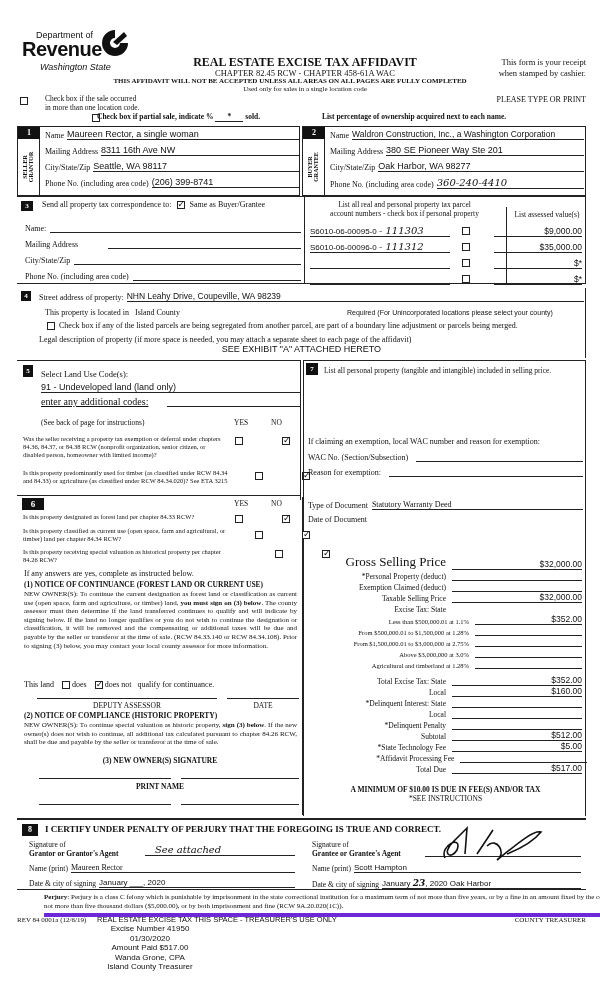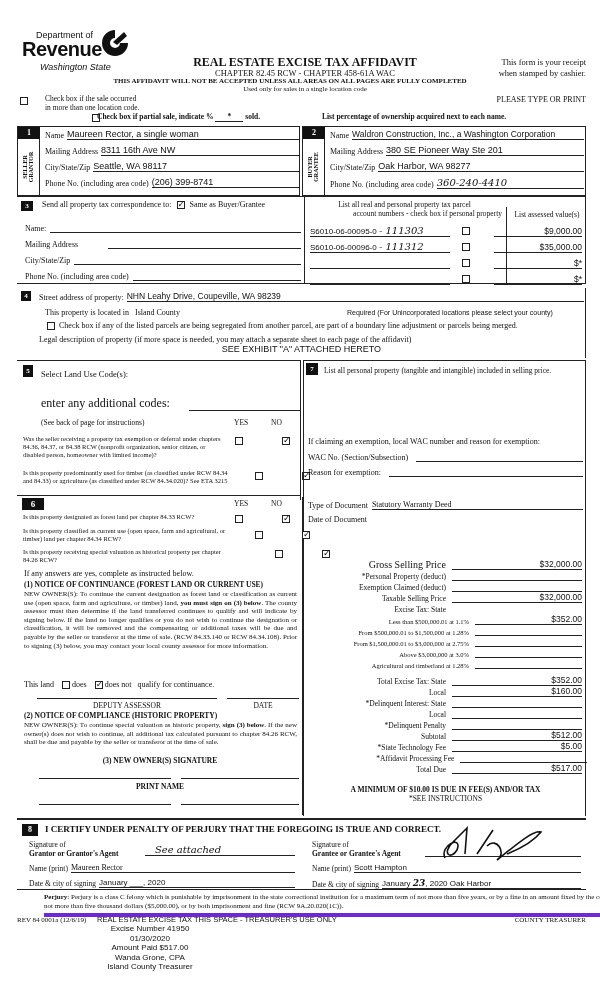--- a/index.html
+++ b/index.html
@@ -116,21 +116,21 @@
   <div class="abs row" style="left:8px;top:58px;width:276px;">
       <span style="font-size:8px;margin-right:4px;">City/State/Zip</span>
       <span class="line" style="flex:1;height:10px;"></span>
     </div>
   <div class="abs row" style="left:8px;top:74px;width:276px;">
       <span style="font-size:8px;margin-right:4px;">Phone No. (including area code)</span>
       <span class="line" style="flex:1;height:10px;"></span>
     </div>
   <div class="abs" style="left:287px;top:-1px;height:88px;border-left:1px solid #222;"></div>
   <div class="abs center" style="left:290px;top:3px;width:195px;font-size:7.5px;">List all real and personal property tax parcel</div>
-  <div class="abs center" style="left:290px;top:12px;width:195px;font-size:7.5px;text-align:right;">account numbers - check box if personal property</div>
+  <div class="abs center" style="left:290px;top:12px;width:195px;font-size:7.5px;">account numbers - check box if personal property</div>
   <div class="abs" style="left:489px;top:10px;height:78px;border-left:1px solid #222;"></div>
   <div class="abs center" style="left:490px;top:13px;width:80px;font-size:7.5px;">List assessed value(s)</div>
   <div class="abs" style="left:293px;top:24px;width:272px;">
     <div class="row" style="height:16px;">
       <span class="fieldval line" style="width:140px;font-size:8px;"><span>S6010-06-00095-0</span> <span class="hand" style="font-size:10px;">- 111303</span></span>
       <span class="cb" style="margin:0 24px 2px 12px;"></span>
       <span class="fieldval line right" style="flex:1;font-size:8.5px;">$9,000.00</span>
     </div>
     <div class="row" style="height:16px;align-items:flex-end;">
       <span class="fieldval line" style="width:140px;font-size:8px;"><span>S6010-06-00096-0</span> <span class="hand" style="font-size:10px;">- 111312</span></span>
@@ -161,22 +161,23 @@
   <div class="abs sans" style="left:330px;top:21px;font-size:7px;">Required (For Unincorporated locations please select your county)</div>
   <div class="abs" style="left:30px;top:33px;font-size:8px;"><span class="cb" style="margin-right:4px;"></span><span>Check box if any of the listed parcels are being segregated from another parcel, are part of a boundary line adjustment or parcels being merged.</span></div>
   <div class="abs" style="left:22px;top:47px;font-size:8px;">Legal description of property (if more space is needed, you may attach a separate sheet to each page of the affidavit)</div>
   <div class="abs sans center" style="left:0;top:56px;width:569px;font-size:9px;">SEE EXHIBIT "A" ATTACHED HERETO</div>
 </div>
 
 
 <div class="abs" style="left:17px;top:360px;width:283px;height:136px;border-top:1px solid #222;border-bottom:1px solid #222;">
   <span class="abs num" style="left:6px;top:4px;width:10px;height:12px;font-size:7px;line-height:12px;">5</span>
   <div class="abs" style="left:24px;top:8px;font-size:8.5px;">Select Land Use Code(s):</div>
+  <div class="abs fieldval line" style="left:24px;top:21px;width:259px;font-size:9px;">91 - Undeveloped land (land only)</div>
   <div class="abs row" style="left:24px;top:35px;width:259px;">
-      <span style="font-size:12px;margin-right:19px;">enter any additional codes:</span>
+      <span style="font-size:10px;margin-right:19px;text-decoration:underline;">enter any additional codes:</span>
       <span class="line" style="flex:1;height:9px;"></span>
     </div>
   <div class="abs" style="left:24px;top:57px;font-size:7.5px;">(See back of page for instructions)</div>
   <div class="abs" style="left:217px;top:57px;font-size:7.5px;">YES</div>
   <div class="abs" style="left:254px;top:57px;font-size:7.5px;">NO</div>
   <div class="abs" style="left:6px;top:74px;width:205px;font-size:6.5px;line-height:8px;">Was the seller receiving a property tax exemption or deferral under chapters 84.36, 84.37, or 84.38 RCW (nonprofit organization, senior citizen, or disabled person, homeowner with limited income)?</div>
   <span class="abs cb" style="left:218px;top:75px;"></span>
   <span class="abs cb checked" style="left:255px;top:75px;"></span>
   <div class="abs" style="left:6px;top:108px;width:205px;font-size:6.5px;line-height:8px;">Is this property predominantly used for timber (as classified under RCW 84.34 and 84.33) or agriculture (as classified under RCW 84.34.020)? See ETA 3215</div>
   <span class="abs cb" style="left:218px;top:110px;"></span>
@@ -203,21 +204,21 @@
   <div class="abs row" style="left:4px;top:139px;width:275px;">
       <span style="font-size:8px;margin-right:4px;">Type of Document</span>
       <span class="line" style="flex:1;font-size:8px;">Statutory Warranty Deed</span>
     </div>
   <div class="abs row" style="left:4px;top:154px;width:275px;">
       <span style="font-size:8px;margin-right:20px;">Date of Document</span>
     </div>
 
   <div class="abs" style="left:0;top:198px;width:283px;">
     <div class="row" style="height:11px;">
-        <span class="right" style="width:142px;font-size:10px;">Gross Selling Price</span>
+        <span class="right" style="width:142px;font-size:13px;">Gross Selling Price</span>
         <span class="fieldval line right" style="width:130px;margin-left:6px;font-size:8.5px;height:11px;">$32,000.00</span>
       </div>
     <div class="row" style="height:11px;">
         <span class="right" style="width:142px;font-size:7.5px;">*Personal Property (deduct)</span>
         <span class="fieldval line right" style="width:130px;margin-left:6px;font-size:8.5px;height:11px;"></span>
       </div>
     <div class="row" style="height:11px;">
         <span class="right" style="width:142px;font-size:7.5px;">Exemption Claimed (deduct)</span>
         <span class="fieldval line right" style="width:130px;margin-left:6px;font-size:8.5px;height:11px;"></span>
       </div>

